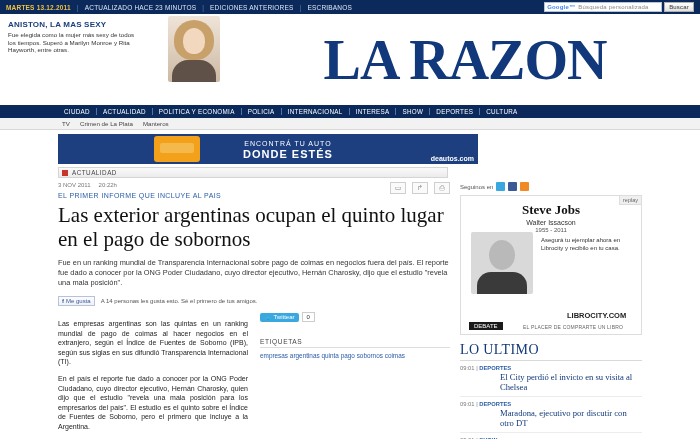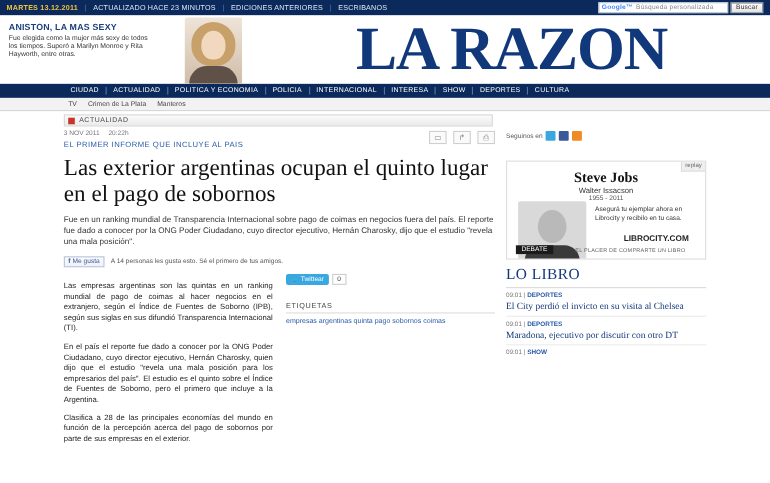--- a/index.html
+++ b/index.html
@@ -30,21 +30,21 @@
     font-size:6px; color:#8a8a8a; padding:0 2px; line-height:10px;
     display:flex; align-items:center; gap:3px; overflow:hidden; white-space:nowrap;
   }
   .searchbox .g .glogo { font-weight:bold; font-size:6px; color:#4285f4; }
   .searchbox .btn {
     height:10px; background:linear-gradient(#fdfdfd,#e2e2e2);
     border:1px solid #b0b0b0; font-size:6px; color:#333; padding:0 4px; line-height:9px;
   }
 
   
-  .masthead { position:relative; height:62px; background:#fff; display:flex; }
+  .masthead { position:relative; height:91px; background:#fff; display:flex; }
   .promo {
     width:240px; padding:6px 4px 0 8px; position:relative; overflow:hidden;
   }
   .promo h3 { margin:0; font-size:8px; color:#1a3f7a; font-weight:bold; letter-spacing:.2px; }
   .promo p { margin:2px 0 0; font-size:6.2px; color:#333; line-height:7.6px; width:130px; }
   .promo .photo {
     position:absolute; right:20px; top:2px; width:52px; height:66px;
     background:linear-gradient(#efe4d8,#cdb9a4);
     border-radius:2px; overflow:hidden;
   }
@@ -176,21 +176,21 @@
   .tagsbox .tags { margin-top:3px; font-size:6.4px; color:#2a5ca8; line-height:9px; }
 
   
   .follow { display:flex; align-items:center; gap:3px; font-size:6px; color:#555; }
   .follow .ico { width:9px; height:9px; border-radius:1px; display:inline-block; }
   .ico.tw { background:#3aa8e0; }
   .ico.fb { background:#3b5998; }
   .ico.rss { background:#f08a24; }
 
   .adbox {
-    margin-top:18px; width:182px; height:90px; border:1px solid #ddd; background:#fff;
+    margin-top:4px; width:182px; height:140px; border:1px solid #ddd; background:#fff;
     position:relative; overflow:hidden;
   }
   .adbox .replay {
     position:absolute; right:0; top:0; background:#efefef; border-left:1px solid #ddd;
     border-bottom:1px solid #ddd; font-size:5.5px; color:#666; padding:1px 3px;
   }
   .adbox .title {
     text-align:center; font-family:"Liberation Serif", serif; font-size:13px;
     font-weight:bold; color:#111; margin-top:6px;
   }
@@ -227,20 +227,21 @@
     margin-top:7px; font-family:"Liberation Serif", serif; font-size:14px; color:#11387a;
     letter-spacing:.4px;
   }
   .ultimo .rule { height:1px; background:#d9d9d9; margin-top:2px; }
   .newsitem { margin-top:4px; }
   .newsitem .l1 { font-size:5.8px; color:#777; }
   .newsitem .l1 b { color:#2a5ca8; }
   .newsitem .tt {
     font-family:"Liberation Serif", serif; font-size:8.6px; color:#11387a; line-height:10px;
     margin-top:1px;
+    margin-left:40px;
   }
   .newsitem .sep { height:1px; background:#ececec; margin-top:4px; }
 </style>
 </head>
 <body>
 
 <div class="page">
 
   <div class="topbar">
     <span class="date">MARTES 13.12.2011</span>
@@ -294,20 +295,30 @@
     <span class="divider"></span>
     <a href="#">CULTURA</a>
   </div>
 
   <div class="subnav">
     <a href="#">TV</a>
     <a href="#">Crimen de La Plata</a>
     <a href="#">Manteros</a>
   </div>
 
+  <div class="bannerwrap">
+    <div class="banner">
+      <div class="car"></div>
+      <div class="txtwrap">
+        <div class="t1">ENCONTRÁ  TU AUTO</div>
+        <div class="t2">DONDE ESTÉS</div>
+      </div>
+      <div class="brand">deautos.com</div>
+    </div>
+  </div>
 
   <div class="sectionstrip">
     <span class="sq"></span>
     <span class="lbl">ACTUALIDAD</span>
   </div>
 
   <div class="cols">
 
     <div class="colmain" style="position:relative;">
       <div class="meta">
@@ -380,21 +391,21 @@
           <i style="height:6px;background:#f0a52a;"></i>
           <i style="height:13px;background:#2b6fc0;"></i>
           <i style="height:9px;background:#8a4fb0;"></i>
         </div>
         <div class="librocity" style="left:82px;bottom:14px;font-size:7.5px;padding-left:24px;">LIBROCITY.COM</div>
         <div class="debate">DEBATE</div>
         <div class="tagline">EL PLACER DE COMPRARTE UN LIBRO</div>
       </div>
 
       <div class="ultimo">
-        <div class="hdr">LO LIBRO</div>
+        <div class="hdr">LO ULTIMO</div>
         <div class="rule"></div>
 
         <div class="newsitem">
           <div class="l1">
             <span>09:01</span>
             <span>|</span>
             <b>DEPORTES</b>
           </div>
           <div class="tt">El City perdió el invicto en su visita al Chelsea</div>
           <div class="sep"></div>

